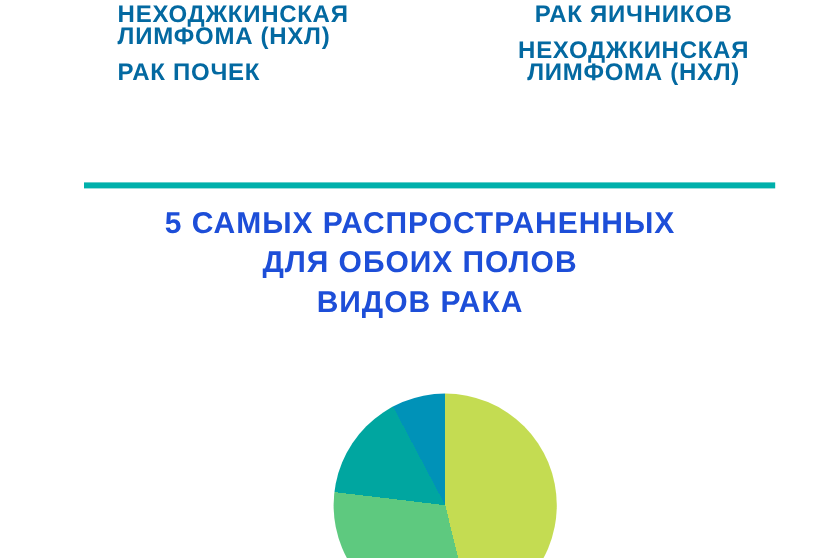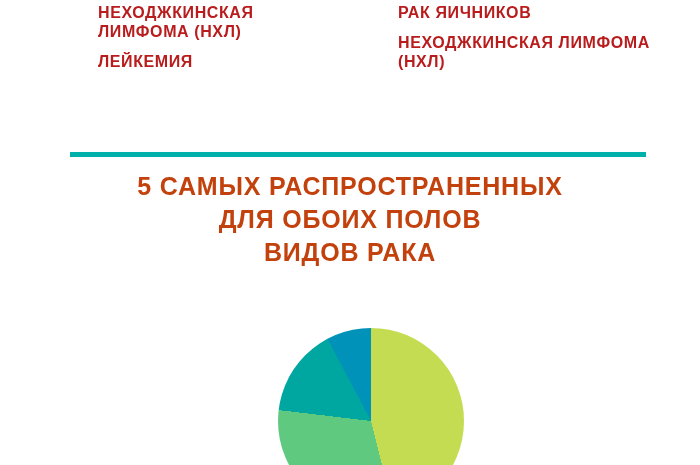--- a/index.html
+++ b/index.html
@@ -33,25 +33,26 @@
     position: absolute;
     top: 0;
   }
   .list.left {
     left: 98px;
     width: 250px;
   }
   .list.right {
     left: 398px;
     width: 260px;
+    text-align: center;
   }
   .list-item {
-    color: #b91c1c;
+    color: #0369a1;
     font-weight: bold;
-    font-size: 16px;
+    font-size: 20px;
     letter-spacing: 0.6px;
     line-height: 19px;
     text-transform: uppercase;
     margin-bottom: 11px;
   }
   .list.left .list-item:first-child {
     margin-top: 3px;
   }
   .list.right .list-item:first-child {
     margin-top: 3px;
@@ -67,21 +68,21 @@
     background: #00b0ab;
   }
 
   
   .heading {
     position: absolute;
     left: 0;
     top: 170px;
     width: 700px;
     text-align: center;
-    color: #c2410c;
+    color: #1d4ed8;
     font-weight: bold;
     font-size: 25px;
     letter-spacing: 0.8px;
     line-height: 33px;
     text-transform: uppercase;
   }
 
   
   .chart-area {
     position: absolute;
@@ -106,21 +107,21 @@
   }
 </style>
 </head>
 <body>
 
 <div class="page">
 
   <div class="top-lists">
     <div class="list left">
       <div class="list-item">Неходжкинская лимфома (НХЛ)</div>
-      <div class="list-item">Лейкемия</div>
+      <div class="list-item">Рак  почек</div>
     </div>
     <div class="list right">
       <div class="list-item">Рак яичников</div>
       <div class="list-item">Неходжкинская лимфома (НХЛ)</div>
     </div>
   </div>
 
   <div class="divider"></div>
 
   <div class="heading">

